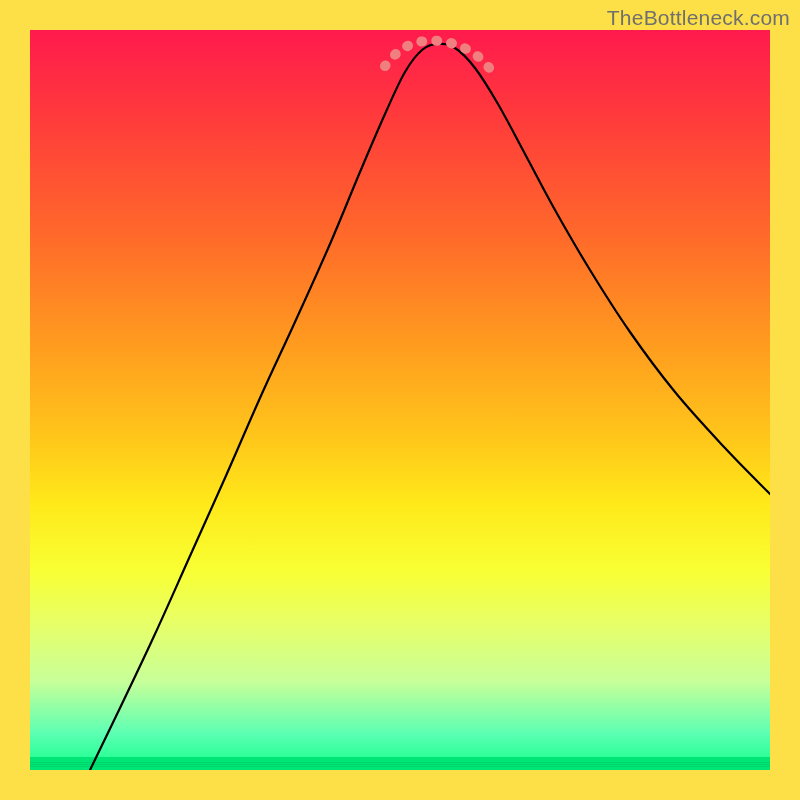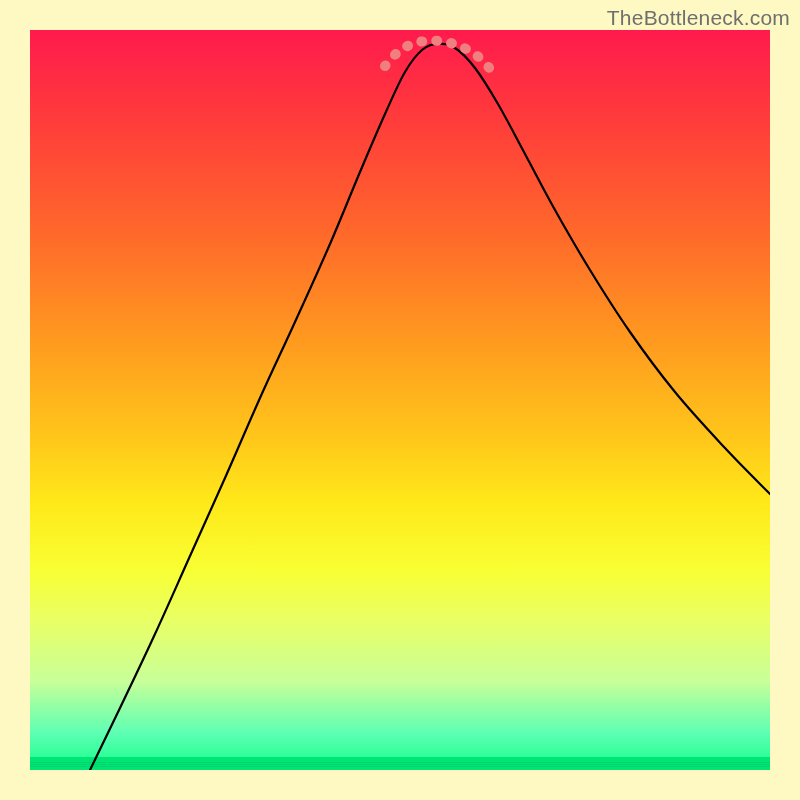--- a/index.html
+++ b/index.html
@@ -10,21 +10,21 @@
     background: #000;
     overflow: hidden;
     font-family: Arial, Helvetica, sans-serif;
   }
   .frame {
     position: absolute;
     left: 0;
     top: 0;
     width: 800px;
     height: 800px;
-    background: #fef9c3;
+    background: #fde047;
   }
   .plot {
     position: absolute;
     left: 30px;
     top: 30px;
     width: 740px;
     height: 740px;
     background: linear-gradient(to bottom,
       #ff1a4d 0%,
       #ff3b3b 12%,

